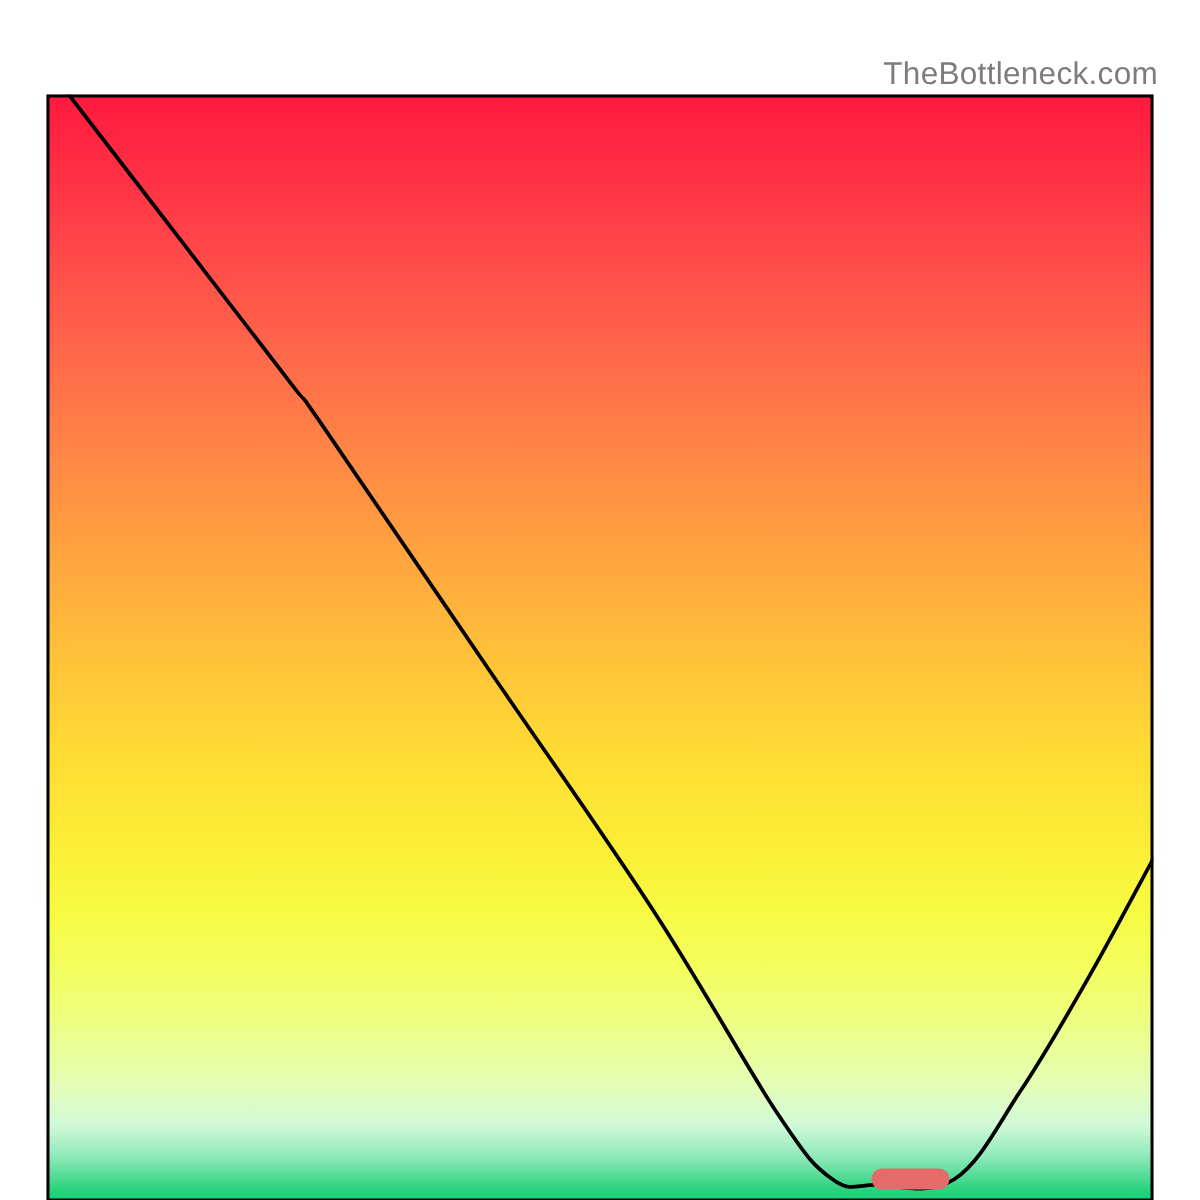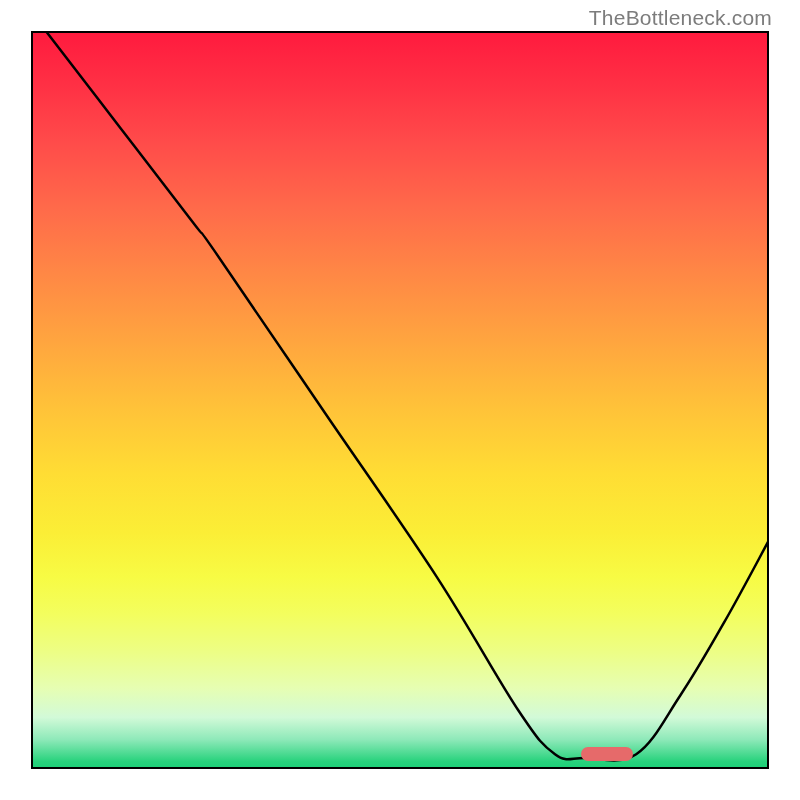--- a/index.html
+++ b/index.html
@@ -7,20 +7,21 @@
     padding: 0;
     width: 800px;
     height: 800px;
     background: #ffffff;
     overflow: hidden;
   }
   .chart-wrap {
     position: relative;
     width: 800px;
     height: 587px;
+    margin-top: 32px;
   }
   .plot-area {
     position: absolute;
     left: 31px;
     top: 31px;
     width: 738px;
     height: 738px;
     overflow: hidden;
   }
   .gradient-bg {

